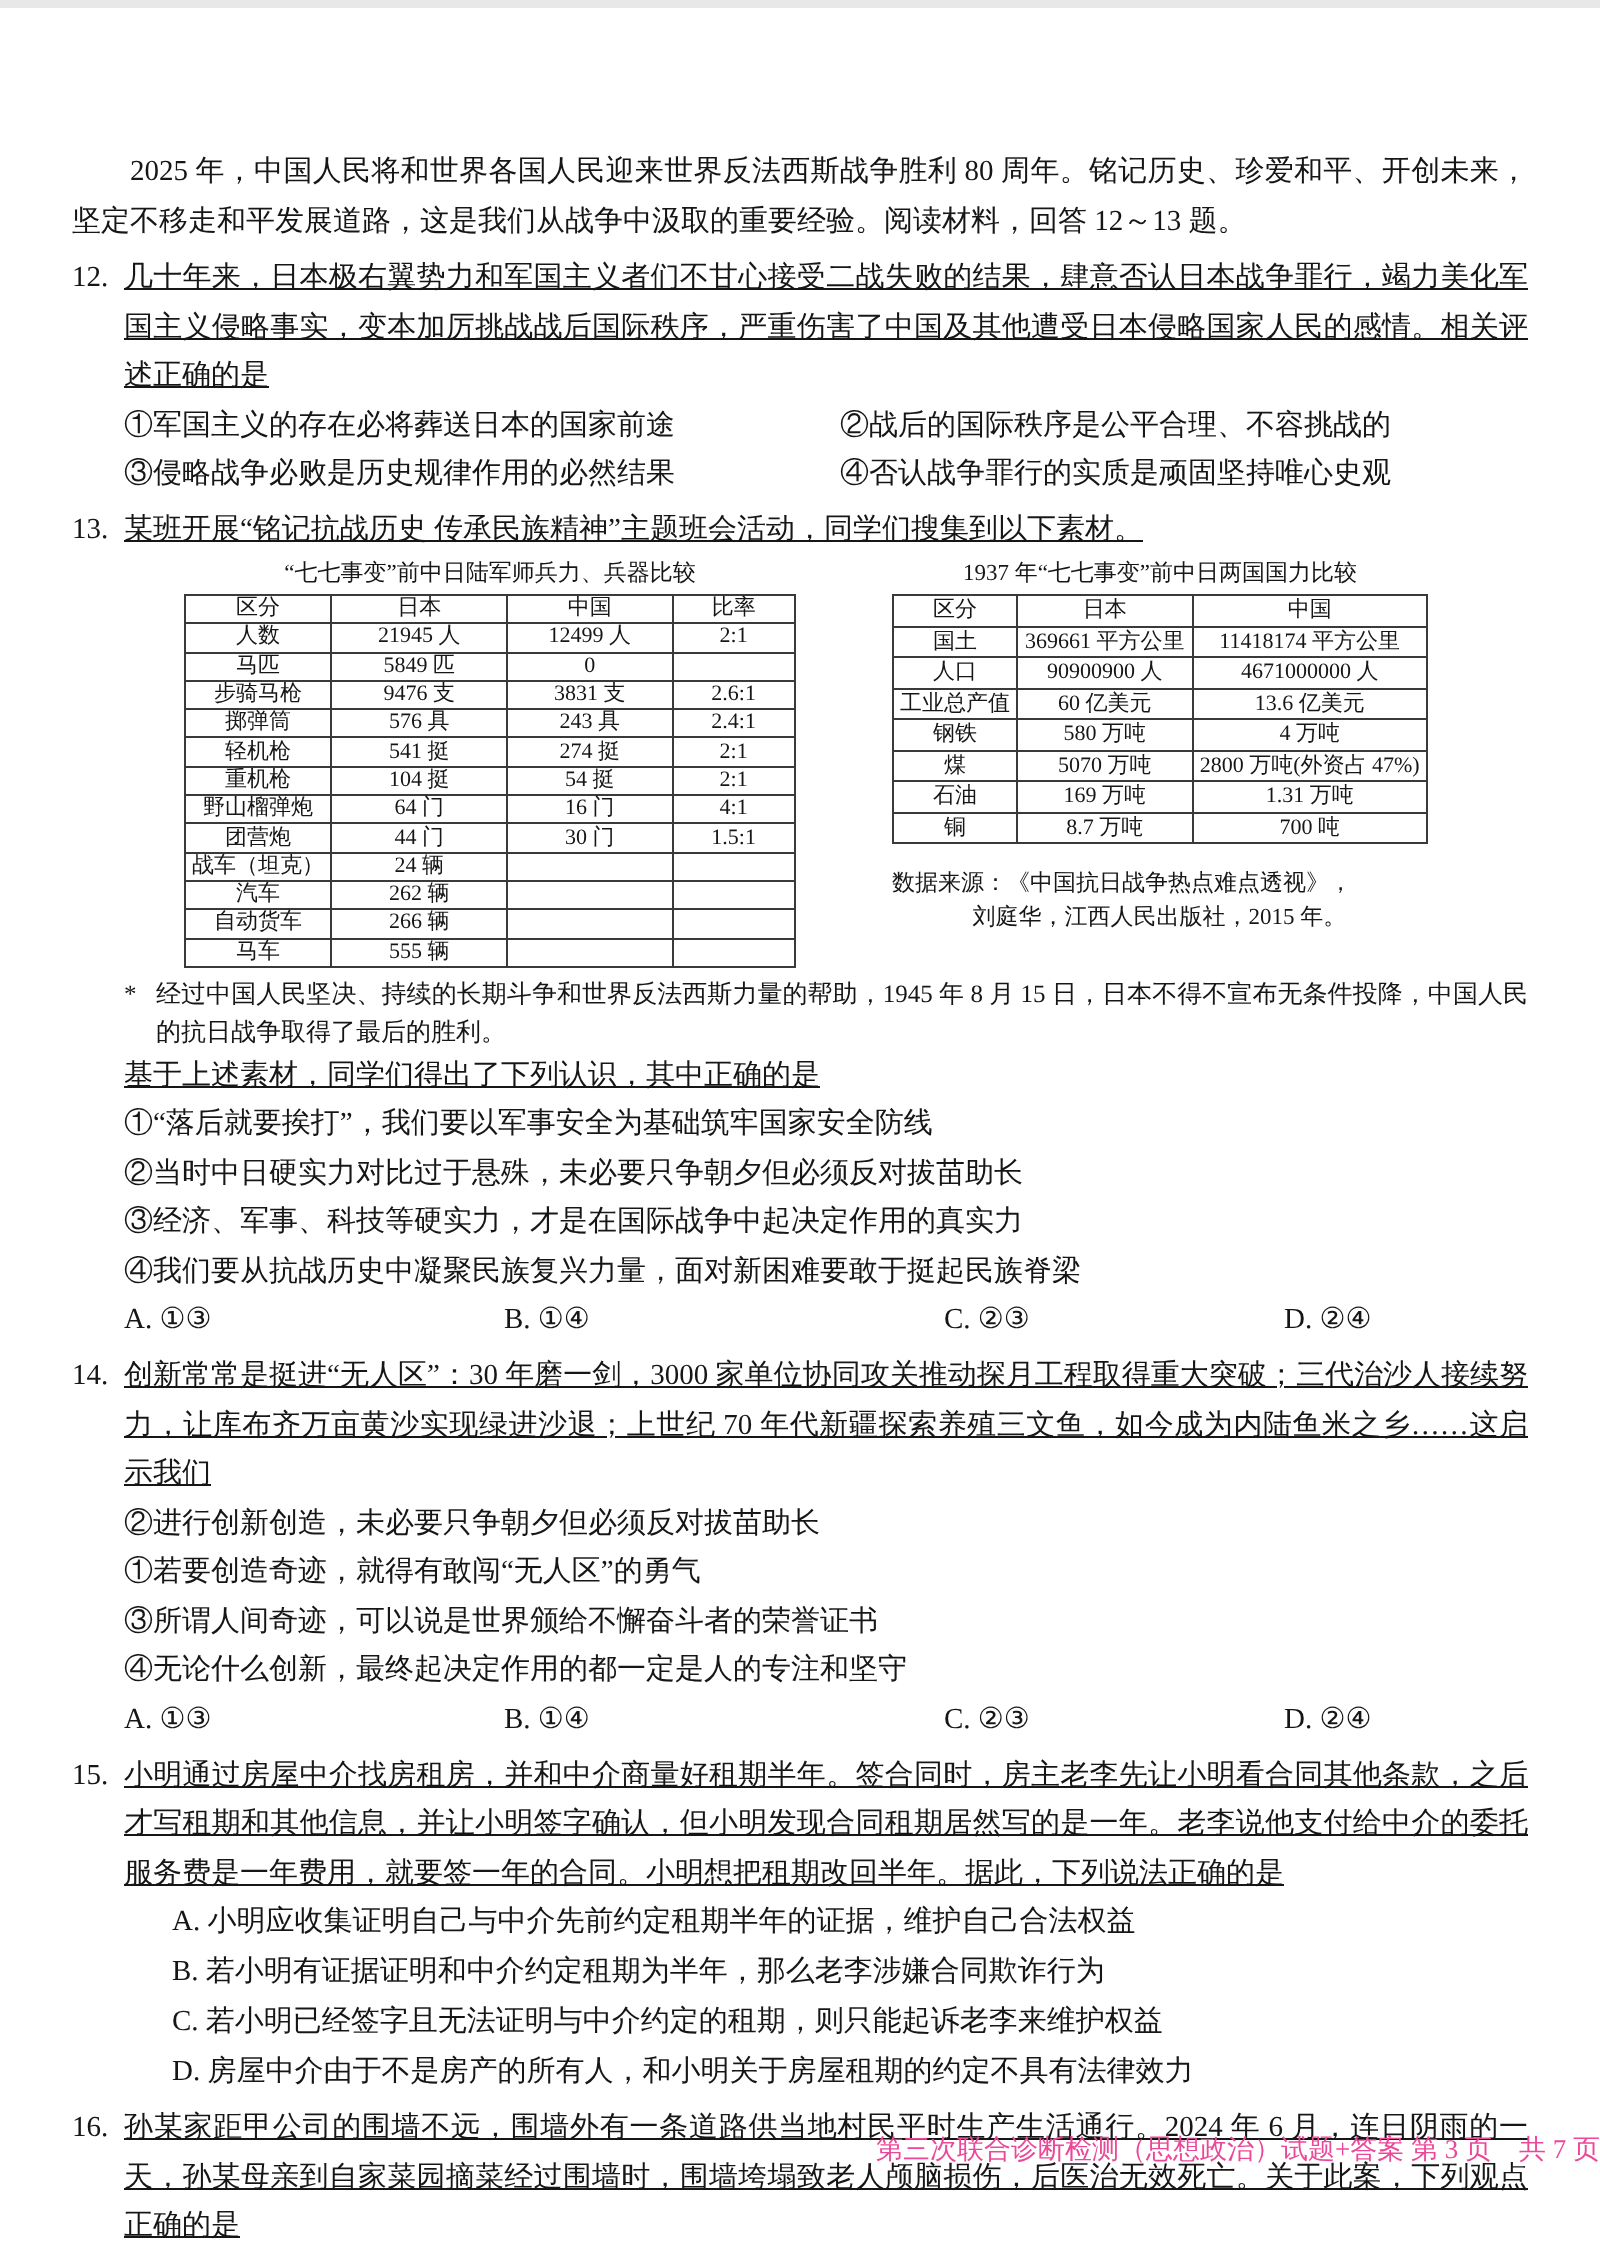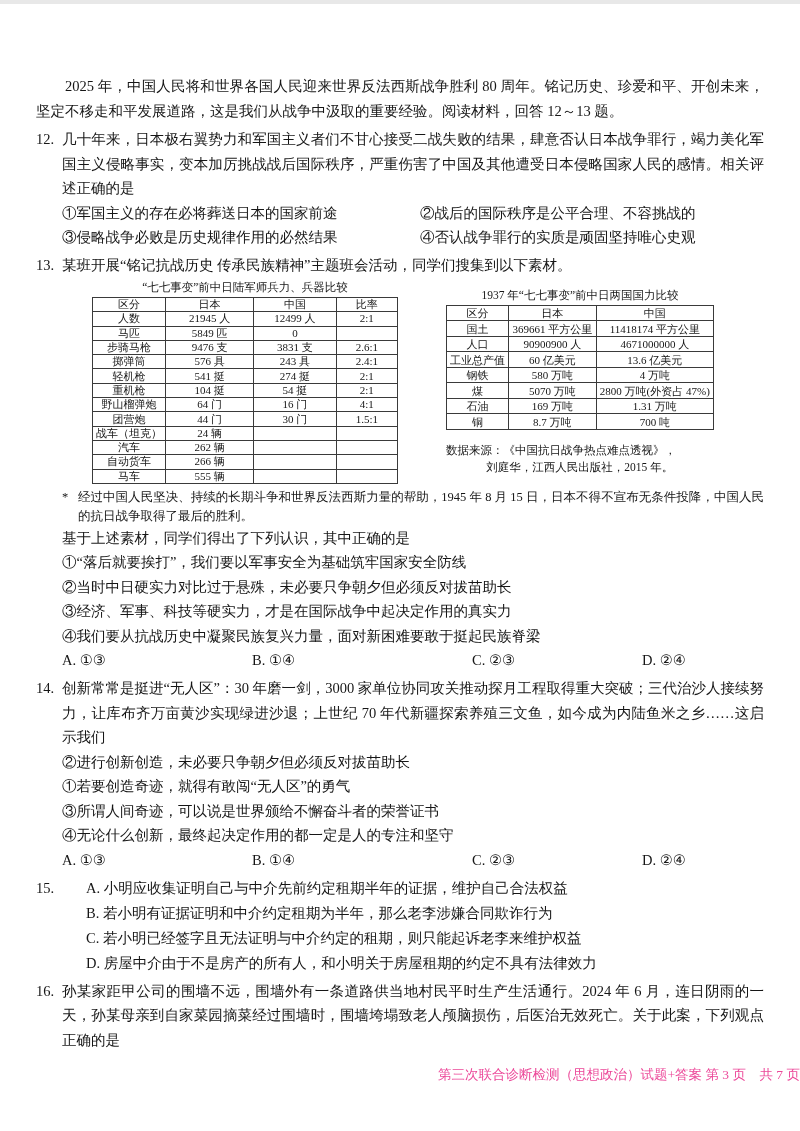--- a/index.html
+++ b/index.html
@@ -5,27 +5,27 @@
   html,body { margin:0; padding:0; background:#e8e8e8; }
   .page {
     width:800px; height:1131px; margin:4px auto; background:#ffffff;
     font-family:"Liberation Serif","DejaVu Serif",serif; color:#161616;
     position:relative; overflow:hidden; box-sizing:border-box;
     padding:70px 36px 0 36px;
   }
   .intro { text-indent:2em; margin:0; line-height:25px; font-size:14.5px; text-align:justify; }
   .question { position:relative; padding-left:26px; font-size:14.5px; line-height:24.5px; margin-top:3px; }
   .qnum { position:absolute; left:0; top:0; }
-  .stem { text-align:justify; margin:0; }
+  .stem { text-align:justify; margin:0;text-decoration:underline; }
   .opt-grid2 { display:grid; grid-template-columns:358px 1fr; }
   .opt-line { line-height:24.5px; }
   .choices { display:flex; line-height:25px; }
   .choices .c1 { width:190px; } .choices .c2 { width:220px; } .choices .c3 { width:170px; }
   .letters div { line-height:25px; padding-left:24px; }
-  .tables { display:flex; align-items:center; margin:3px 0 2px 30px; gap:48px; }
+  .tables { display:flex; align-items:flex-start; margin:3px 0 2px 30px; gap:48px; }
   .tbl-block { }
   .tbl-title { text-align:center; font-size:11.5px; line-height:15px; margin-bottom:2px; }
   table.cmp { border-collapse:collapse; font-size:11px; }
   table.cmp td, table.cmp th { border:1px solid #3a3a3a; text-align:center; padding:0 3px; font-weight:normal; white-space:nowrap; }
   #table1 { width:306px; } #table1 td, #table1 th { height:13.3px; line-height:13px; }
   #table1 .w1{width:21%;} #table1 .w2{width:30%;} #table1 .w3{width:28%;} #table1 .w4{width:21%;}
   #table2 { width:268px; } #table2 td, #table2 th { height:14.5px; line-height:14px; }
   #table2 .w1{width:23%;} #table2 .w2{width:33%;} #table2 .w3{width:44%;}
   .source { font-size:11.5px; line-height:17px; margin-top:12px; }
   .source .l2 { padding-left:3.5em; }
@@ -229,20 +229,21 @@
     <div class="choices">
       <span class="c1">A. ①③</span>
       <span class="c2">B. ①④</span>
       <span class="c3">C. ②③</span>
       <span class="c4">D. ②④</span>
     </div>
   </div>
 
   <div class="question">
     <span class="qnum">15.</span>
+    <p class="stem">小明通过房屋中介找房租房，并和中介商量好租期半年。签合同时，房主老李先让小明看合同其他条款，之后才写租期和其他信息，并让小明签字确认，但小明发现合同租期居然写的是一年。老李说他支付给中介的委托服务费是一年费用，就要签一年的合同。小明想把租期改回半年。据此，下列说法正确的是</p>
     <div class="letters">
       <div>A. 小明应收集证明自己与中介先前约定租期半年的证据，维护自己合法权益</div>
       <div>B. 若小明有证据证明和中介约定租期为半年，那么老李涉嫌合同欺诈行为</div>
       <div>C. 若小明已经签字且无法证明与中介约定的租期，则只能起诉老李来维护权益</div>
       <div>D. 房屋中介由于不是房产的所有人，和小明关于房屋租期的约定不具有法律效力</div>
     </div>
   </div>
 
   <div class="question">
     <span class="qnum">16.</span>

